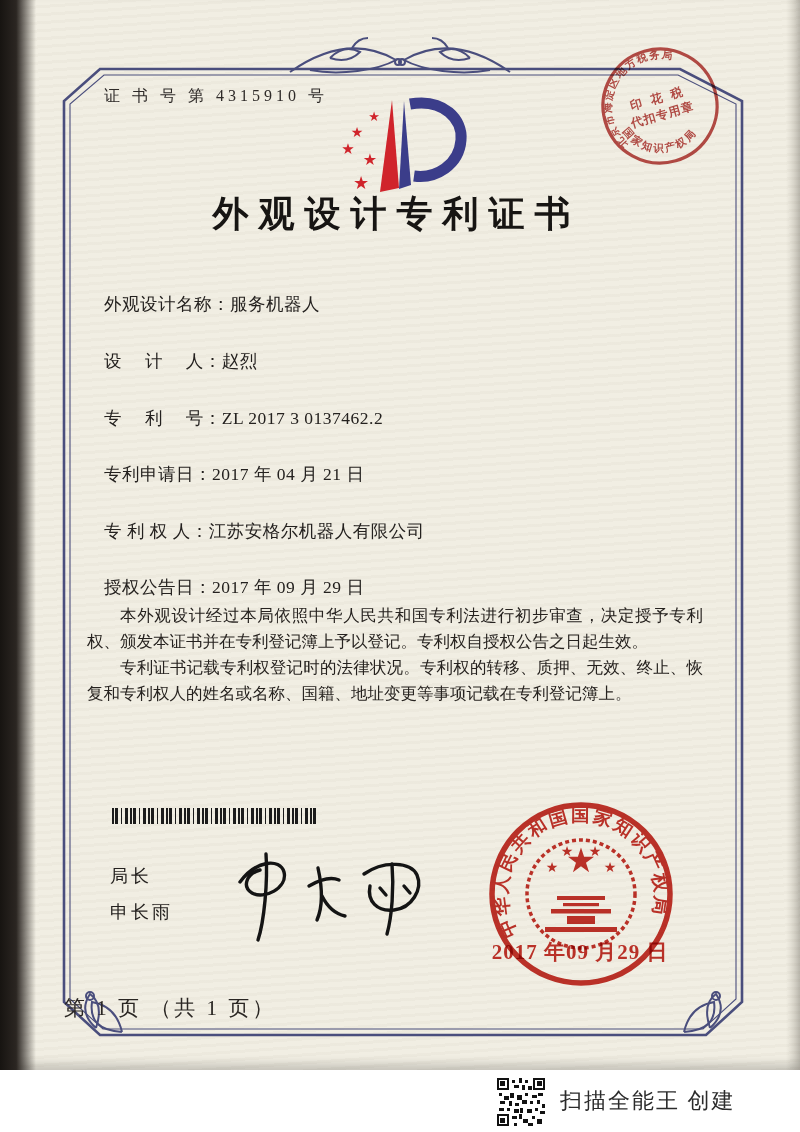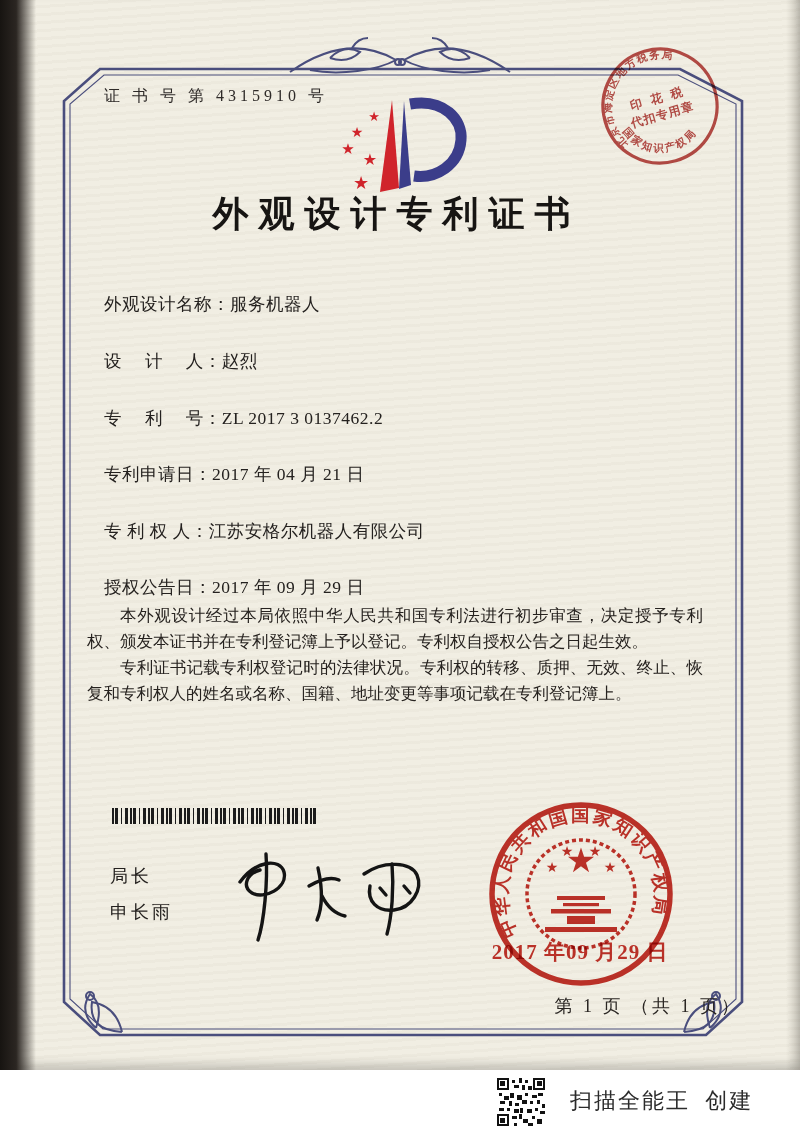--- a/index.html
+++ b/index.html
@@ -24,26 +24,26 @@
   .paras p{margin:0;text-indent:2em;}
   .barcode{position:absolute;left:112px;top:808px;width:204px;height:16px;
     background:repeating-linear-gradient(90deg,#1c1c1c 0 2px,rgba(0,0,0,0) 2px 3px,#1c1c1c 3px 6px,rgba(0,0,0,0) 6px 9px,#1c1c1c 9px 10px,rgba(0,0,0,0) 10px 13px,#1c1c1c 13px 16px,rgba(0,0,0,0) 16px 18px);}
   .dir-t{position:absolute;left:110px;top:864px;font-size:18px;color:#24211f;letter-spacing:3px;}
   .dir-n{position:absolute;left:110px;top:900px;font-size:18px;color:#24211f;letter-spacing:3px;}
   svg.sig{position:absolute;left:212px;top:842px;}
   svg.seal{position:absolute;left:486px;top:799px;mix-blend-mode:multiply;}
   .sealdate{position:absolute;left:490px;top:938px;width:180px;text-align:center;
     font-size:21px;font-weight:600;color:#c5342c;letter-spacing:1px;mix-blend-mode:multiply;}
   svg.tax{position:absolute;left:598px;top:44px;transform:rotate(-16deg);mix-blend-mode:multiply;opacity:.92;}
-  .footer{position:absolute;left:48px;right:58px;top:994px;text-align:right;
-    font-size:18px;letter-spacing:3px;color:#2a2623;}
+  .footer{position:absolute;left:64px;right:58px;top:994px;text-align:left;
+    font-size:21px;letter-spacing:3px;color:#2a2623;}
   .scanbar{position:relative;width:800px;height:62px;background:#fff;}
   svg.qr{position:absolute;left:497px;top:8px;}
   .credit{position:absolute;left:560px;top:16px;font-size:22px;color:#2b2b2b;letter-spacing:2px;
-    font-family:Liberation Mono, monospace;margin-left:10px;}
+    font-family:Liberation Serif, serif;}
 </style>
 </head>
 <body>
 
 <div class="photo">
 
   <svg class="frame" width="800" height="1070" viewBox="0 0 800 1070">
     <g fill="none" stroke="#4a4e7d">
       <path stroke-width="2.6" d="M100,69 L680,69 L742,101 L742,1002 L706,1035 L100,1035 L64,1002 L64,101 Z"></path>
       <path stroke-width="1.1" d="M104,75 L678,75 L736,104 L736,999 L703,1029 L103,1029 L70,999 L70,104 Z"></path>

